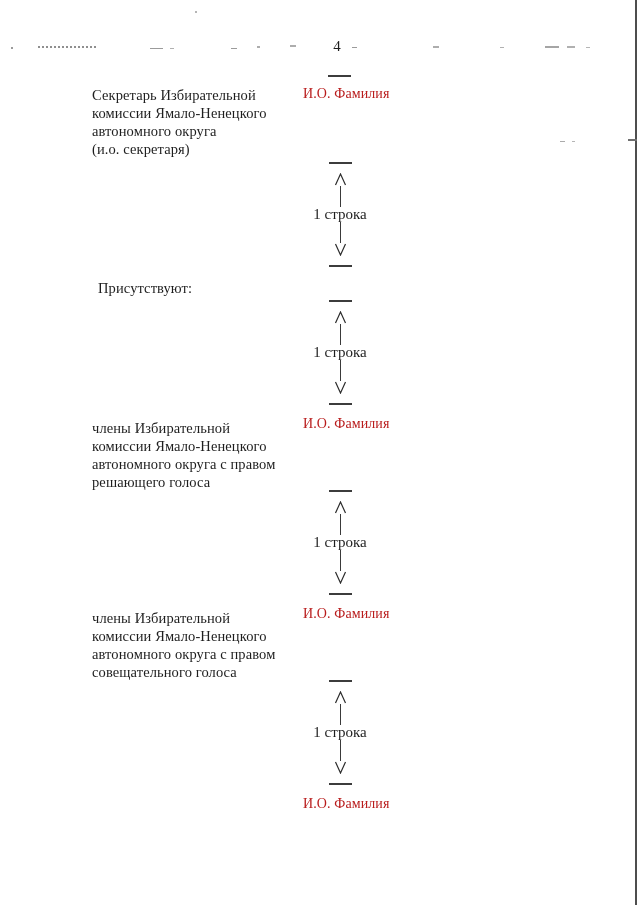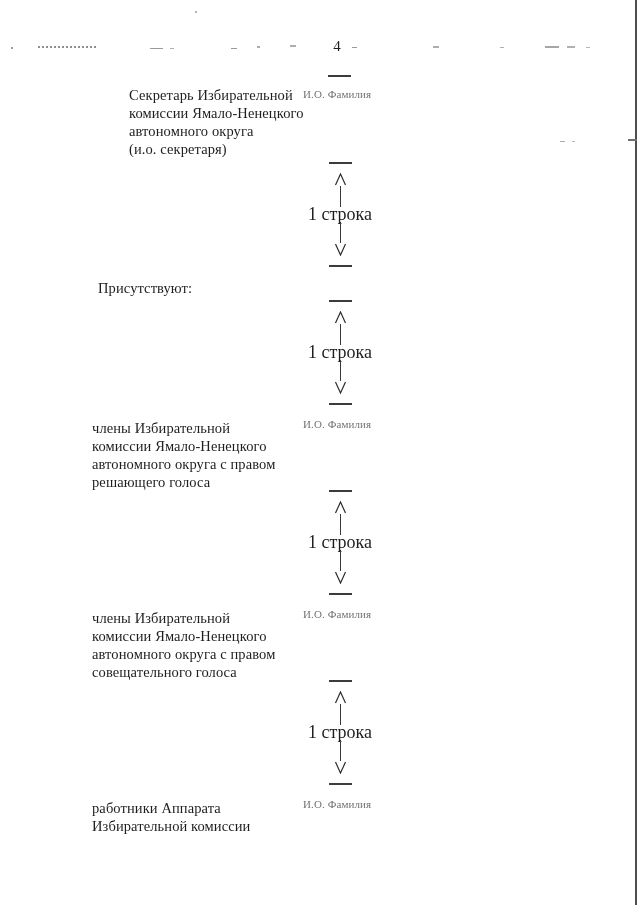--- a/index.html
+++ b/index.html
@@ -4,31 +4,31 @@
 <style>
   * { margin: 0; padding: 0; box-sizing: border-box; }
   html, body { width: 640px; height: 905px; }
   body { background: #ffffff; font-family: "Liberation Serif", serif; }
   .page { position: relative; width: 640px; height: 905px; background: #ffffff; overflow: hidden; }
 
   .txt {
     position: absolute; color: #1e1e1e; font-size: 14.5px;
     line-height: 18px; white-space: pre-line; letter-spacing: 0.1px;
   }
-  .name { position: absolute; color: #737373; font-size: 11px; line-height: 16px; letter-spacing: 0.1px; }
+  .name { position: absolute; color: #b91c1c; font-size: 14px; line-height: 16px; letter-spacing: 0.1px; }
   .page-number { position: absolute; left: 327px; top: 38px; width: 20px; text-align: center; font-size: 15px; color: #1e1e1e; }
 
   .sig-dash { position: absolute; width: 23px; height: 2px; background: #3c3c3c; }
 
   .spacing-marker { position: absolute; width: 70px; display: flex; flex-direction: column; align-items: center; }
   .mdash { width: 23px; height: 2px; background: #3c3c3c; }
   .caret-up { margin-top: 9px; display: block; }
   .caret-down { display: block; }
   .vline { width: 1px; height: 21px; background: #3a3a3a; }
-  .mtext { font-size: 18px; height: 15px; line-height: 15px; color: #1e1e1e; white-space: nowrap; }
+  .mtext { font-size: 15px; height: 15px; line-height: 15px; color: #1e1e1e; white-space: nowrap; }
   .mdash-bottom { margin-top: 9px; }
 
   .edge-line { position: absolute; left: 635px; top: 0; width: 2px; height: 905px; background: #4e4e4e; }
   .artifact { position: absolute; background: #9b9b9b; }
   .dotted-seg { position: absolute; left: 38px; top: 46px; width: 58px; height: 0; border-top: 2px dotted #8f8f8f; }
 </style>
 </head>
 <body>
 
 <div class="page">
@@ -48,21 +48,21 @@
   <div class="artifact" style="left:545px;top:46px;width:14px;height:2px;background:#a5a5a5;"></div>
   <div class="artifact" style="left:567px;top:46px;width:8px;height:2px;background:#b0b0b0;"></div>
   <div class="artifact" style="left:586px;top:47px;width:4px;height:1px;background:#b5b5b5;"></div>
   <div class="artifact" style="left:628px;top:139px;width:9px;height:2px;background:#6f6f6f;"></div>
   <div class="artifact" style="left:560px;top:141px;width:5px;height:1px;background:#ababab;"></div>
   <div class="artifact" style="left:572px;top:141px;width:3px;height:1px;background:#b5b5b5;"></div>
 
   <div class="page-number">4</div>
 
   <div class="sig-dash" style="left:328px;top:75px;"></div>
-  <div class="txt" style="left:92px;top:86px;width:190px;margin-left:37px;">Секретарь Избирательной
+  <div class="txt" style="left:92px;top:86px;width:190px;">Секретарь Избирательной
 комиссии Ямало-Ненецкого
 автономного округа
 (и.о. секретаря)</div>
   <div class="name" style="left:303px;top:86px;">И.О. Фамилия</div>
 
   <div class="spacing-marker" style="left:305px;top:162px;">
     <div class="mdash"></div>
     <svg class="caret-up" width="13" height="13" viewBox="0 0 13 13">
         <polyline points="1.5,12 6.5,1 11.5,12" fill="none" stroke="#2c2c2c" stroke-width="1.2"></polyline>
       </svg>
@@ -124,17 +124,15 @@
       </svg>
     <div class="vline"></div>
     <div class="mtext">1 строка</div>
     <div class="vline"></div>
     <svg class="caret-down" width="13" height="13" viewBox="0 0 13 13">
         <polyline points="1.5,1 6.5,12 11.5,1" fill="none" stroke="#2c2c2c" stroke-width="1.2"></polyline>
       </svg>
     <div class="mdash mdash-bottom"></div>
   </div>
 
-  <div class="txt" style="left:92px;top:799px;width:210px;">работники Аппарата
-Избирательной комиссии</div>
   <div class="name" style="left:303px;top:796px;">И.О. Фамилия</div>
 
 </div>
 
 </body></html>

